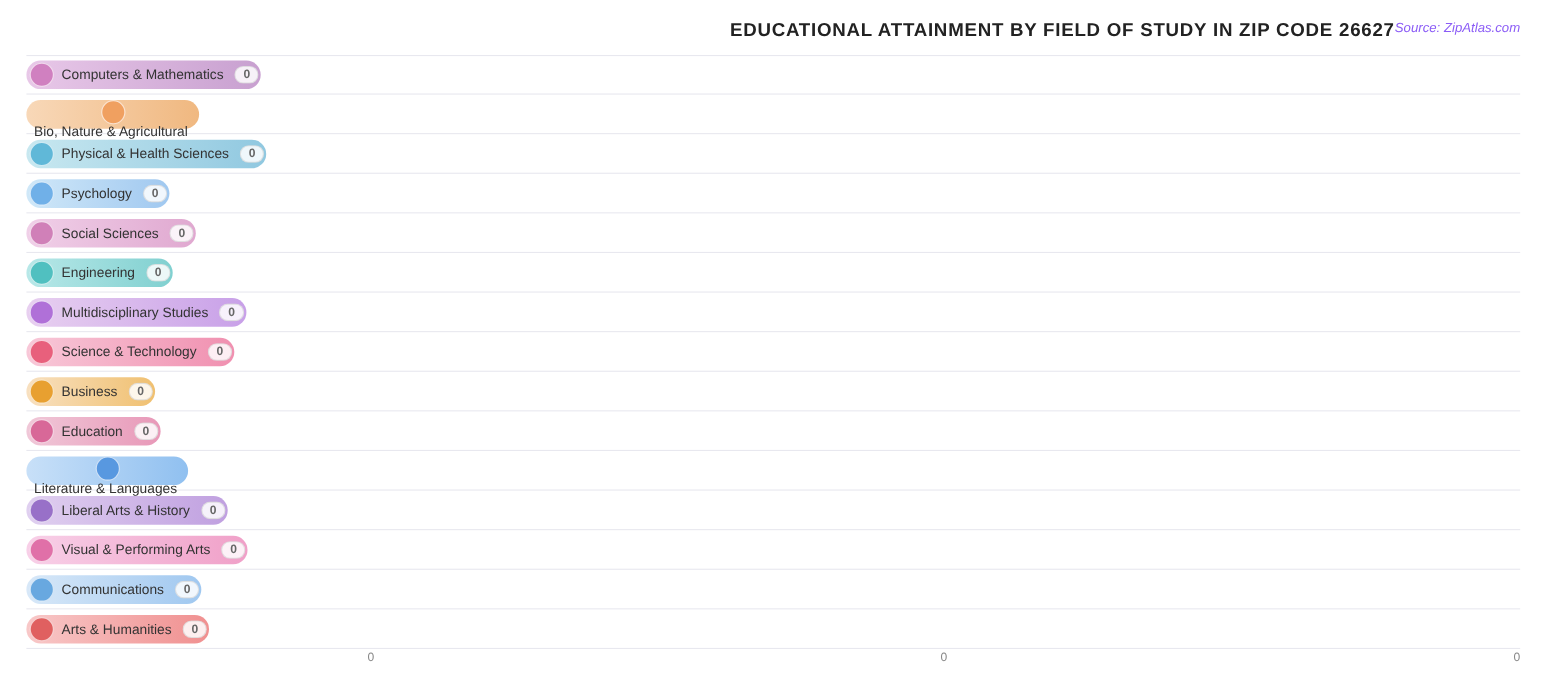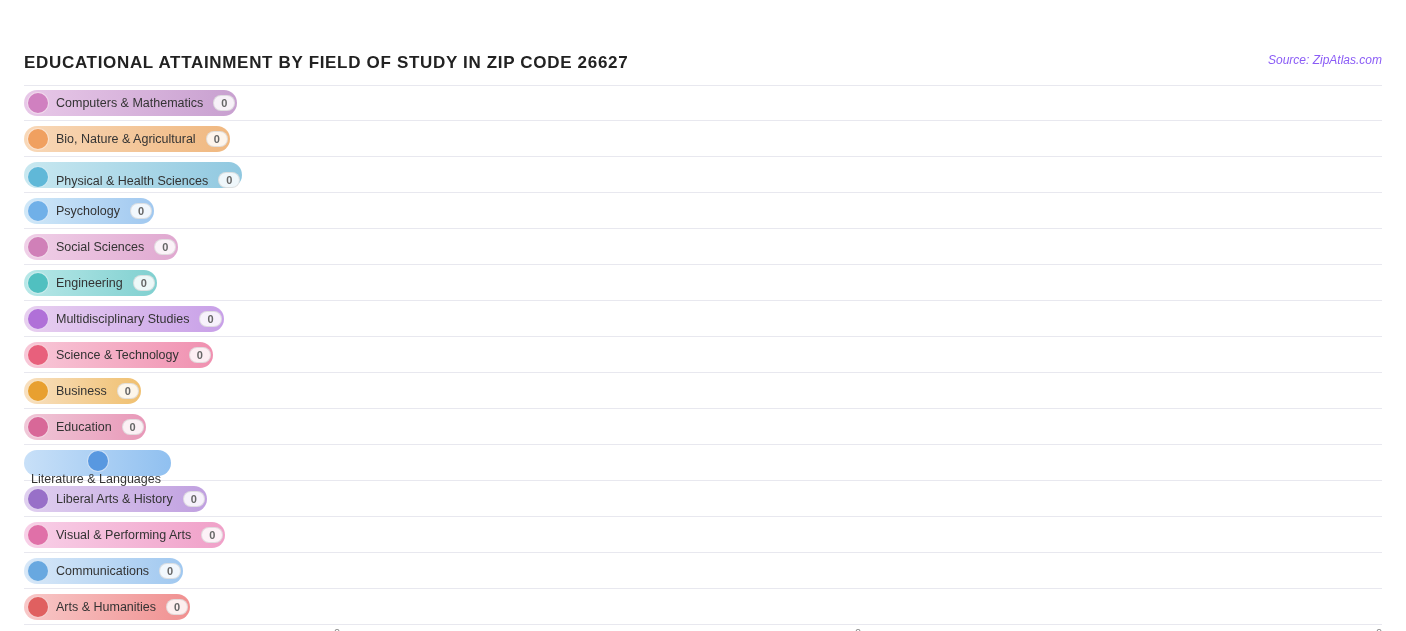--- a/index.html
+++ b/index.html
@@ -5,24 +5,23 @@
     * { margin: 0; padding: 0; box-sizing: border-box; }
     body {
       font-family: Arial, sans-serif;
       background: #fff;
       width: 1406px;
       min-height: 631px;
       padding: 18px 24px 20px 24px;
     }
     .header {
       display: flex;
-      justify-content: space-between;
+      justify-content: flex-end;
       align-items: flex-start;
       margin-bottom: 12px;
-      margin-top: 35px;
     }
     .chart-title {
       font-size: 17px;
       font-weight: bold;
       color: #222;
       text-transform: uppercase;
       letter-spacing: 0.04em;
     }
     .source {
       font-size: 12px;
@@ -104,23 +103,23 @@
     }
     .x-label {
       font-size: 11px;
       color: #888;
       text-align: center;
     }
 
     
     .row-0  .bar-pill { background: linear-gradient(90deg, #e8c8e8 0%, #c8a0d0 100%); }
     .row-0  .bar-circle { background: #d080c0; }
-    .row-1  .bar-pill { background: linear-gradient(90deg, #f8d8b8 0%, #f0b880 100%); }
+    .row-1  .bar-pill { background: linear-gradient(90deg, #f8d8b8 0%, #f0b880 100%); flex-direction: column; }
     .row-1  .bar-circle { background: #f0a060; }
-    .row-2  .bar-pill { background: linear-gradient(90deg, #c8e8f0 0%, #90c8e0 100%); align-items: flex-end; }
+    .row-2  .bar-pill { background: linear-gradient(90deg, #c8e8f0 0%, #90c8e0 100%); }
     .row-2  .bar-circle { background: #60b8d8; }
     .row-3  .bar-pill { background: linear-gradient(90deg, #d0e8f8 0%, #a0c8f0 100%); }
     .row-3  .bar-circle { background: #70b0e8; }
     .row-4  .bar-pill { background: linear-gradient(90deg, #f0d0e8 0%, #e0a8d0 100%); }
     .row-4  .bar-circle { background: #d080b8; }
     .row-5  .bar-pill { background: linear-gradient(90deg, #b8e8e8 0%, #80d0d0 100%); }
     .row-5  .bar-circle { background: #50c0c0; }
     .row-6  .bar-pill { background: linear-gradient(90deg, #e8d0f0 0%, #c8a0e8 100%); }
     .row-6  .bar-circle { background: #b070d8; }
     .row-7  .bar-pill { background: linear-gradient(90deg, #f8c8d8 0%, #f090b0 100%); }

